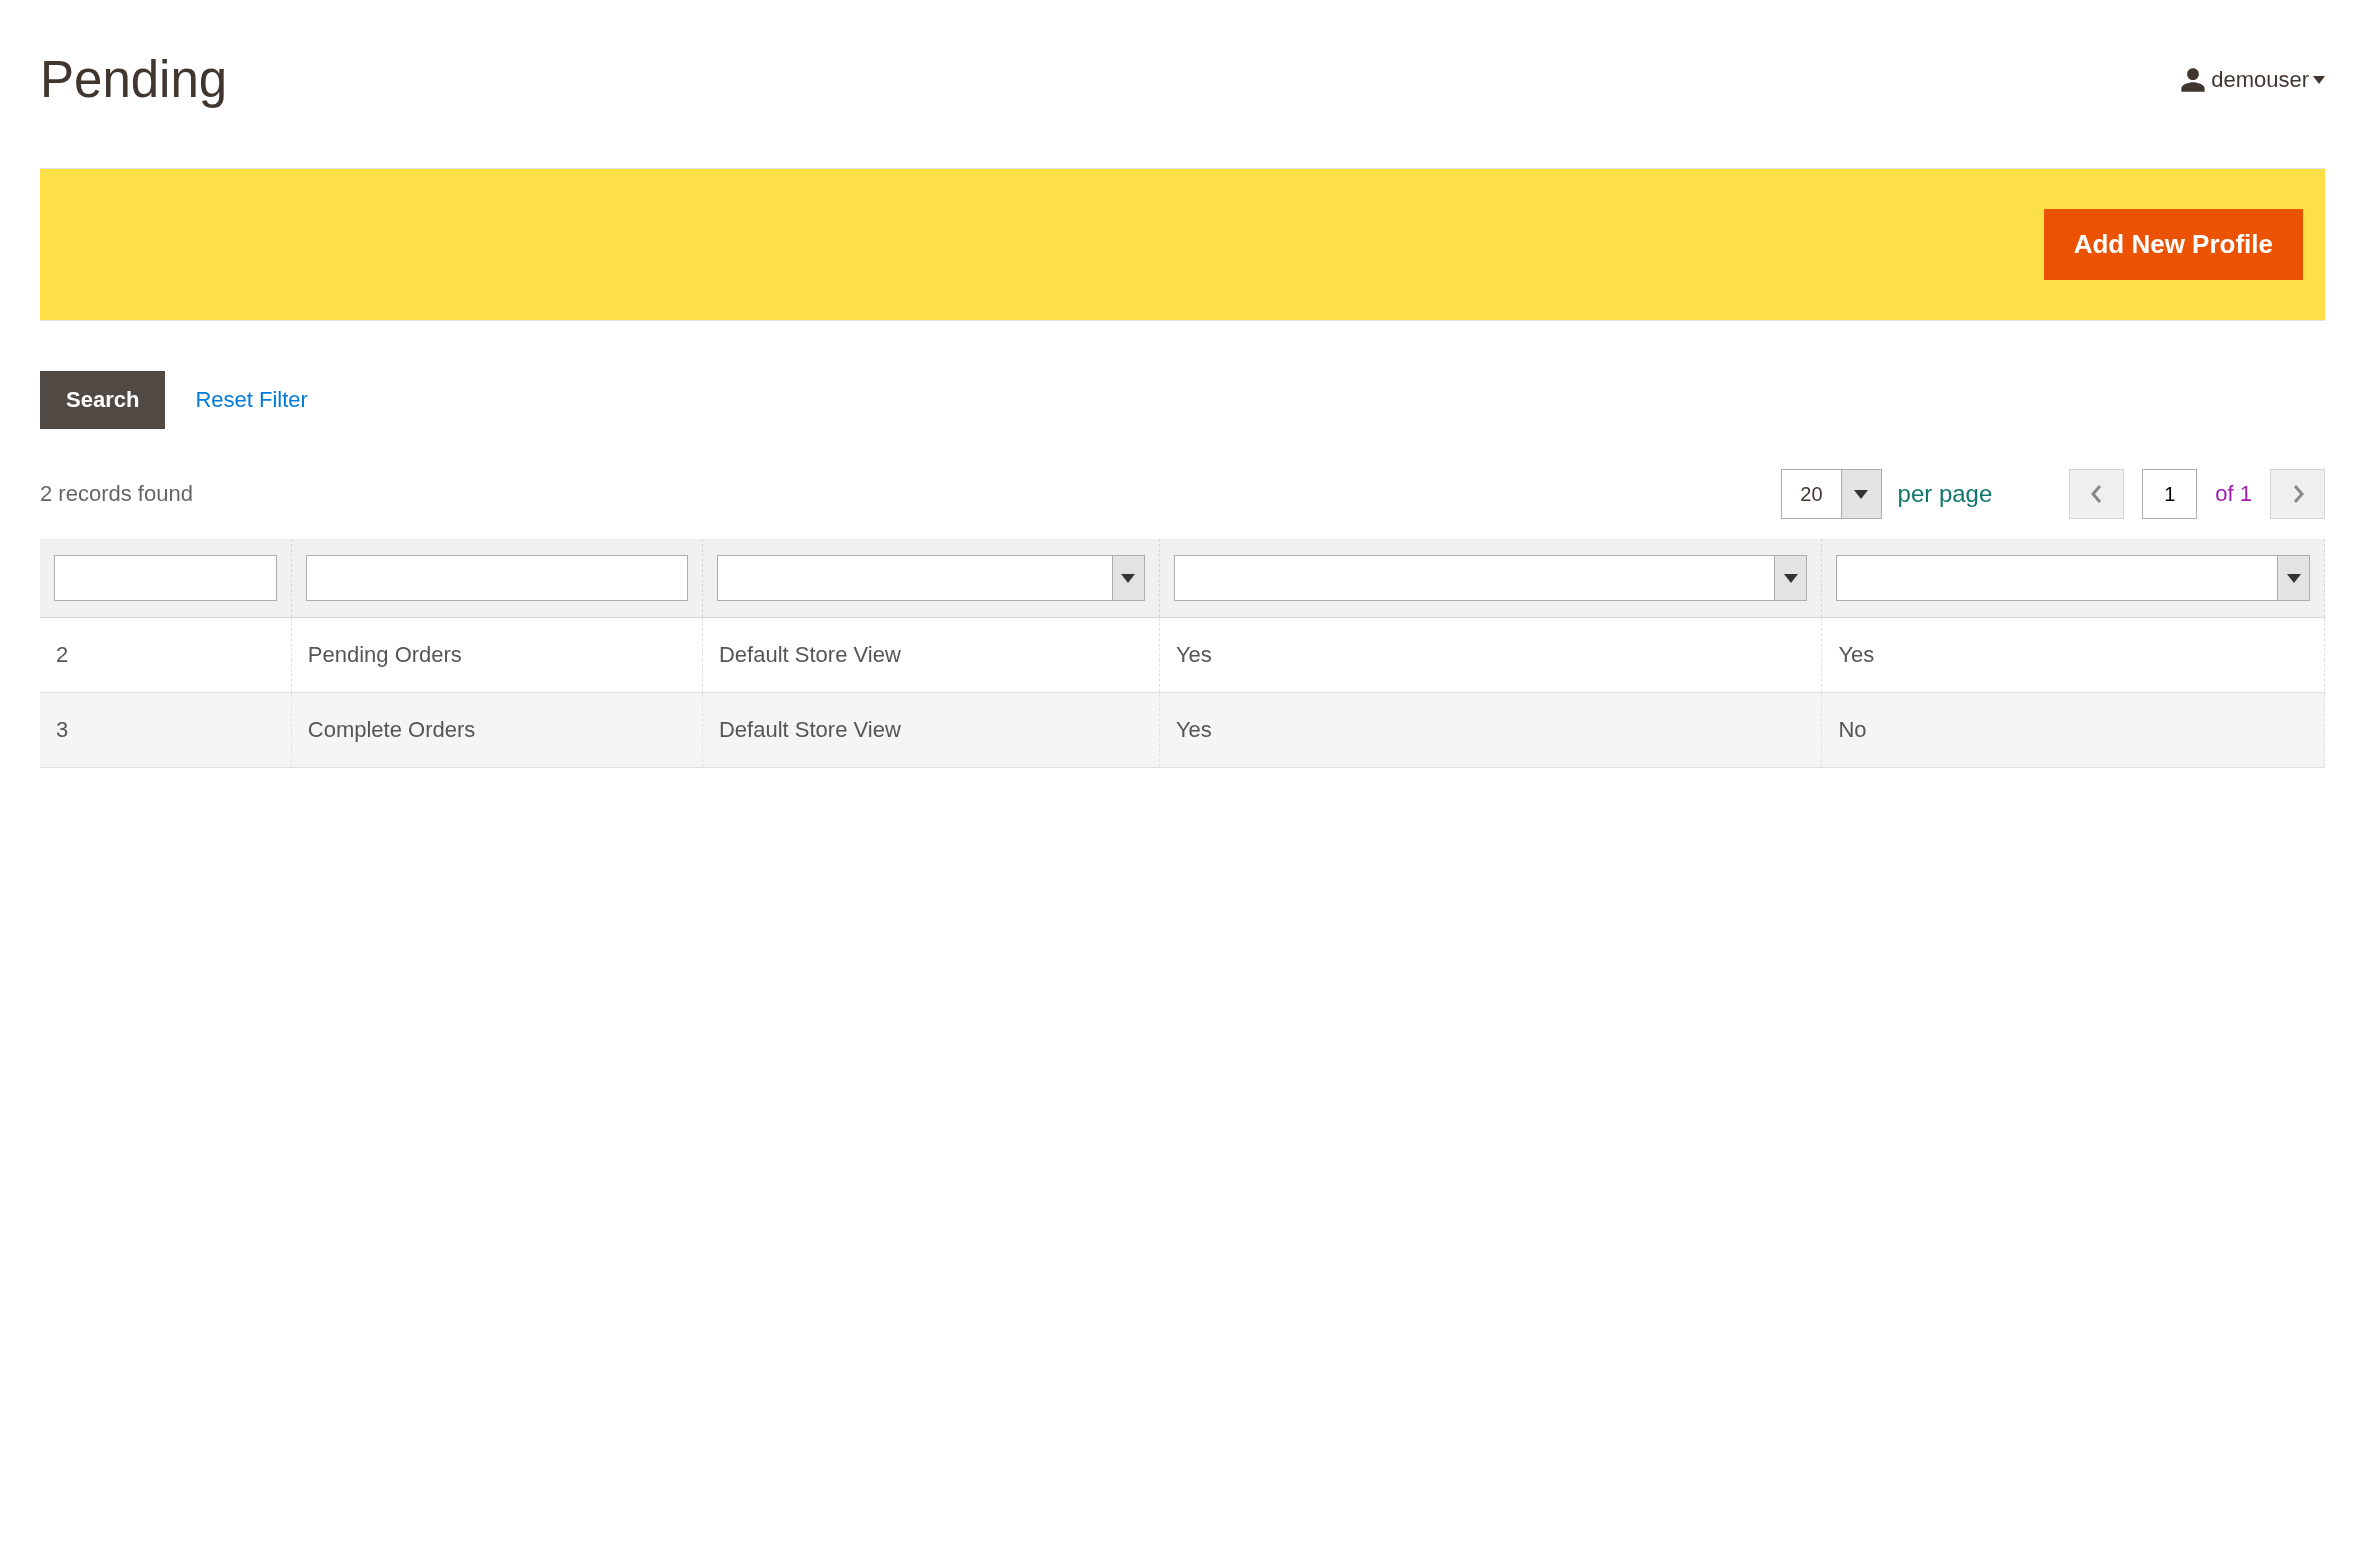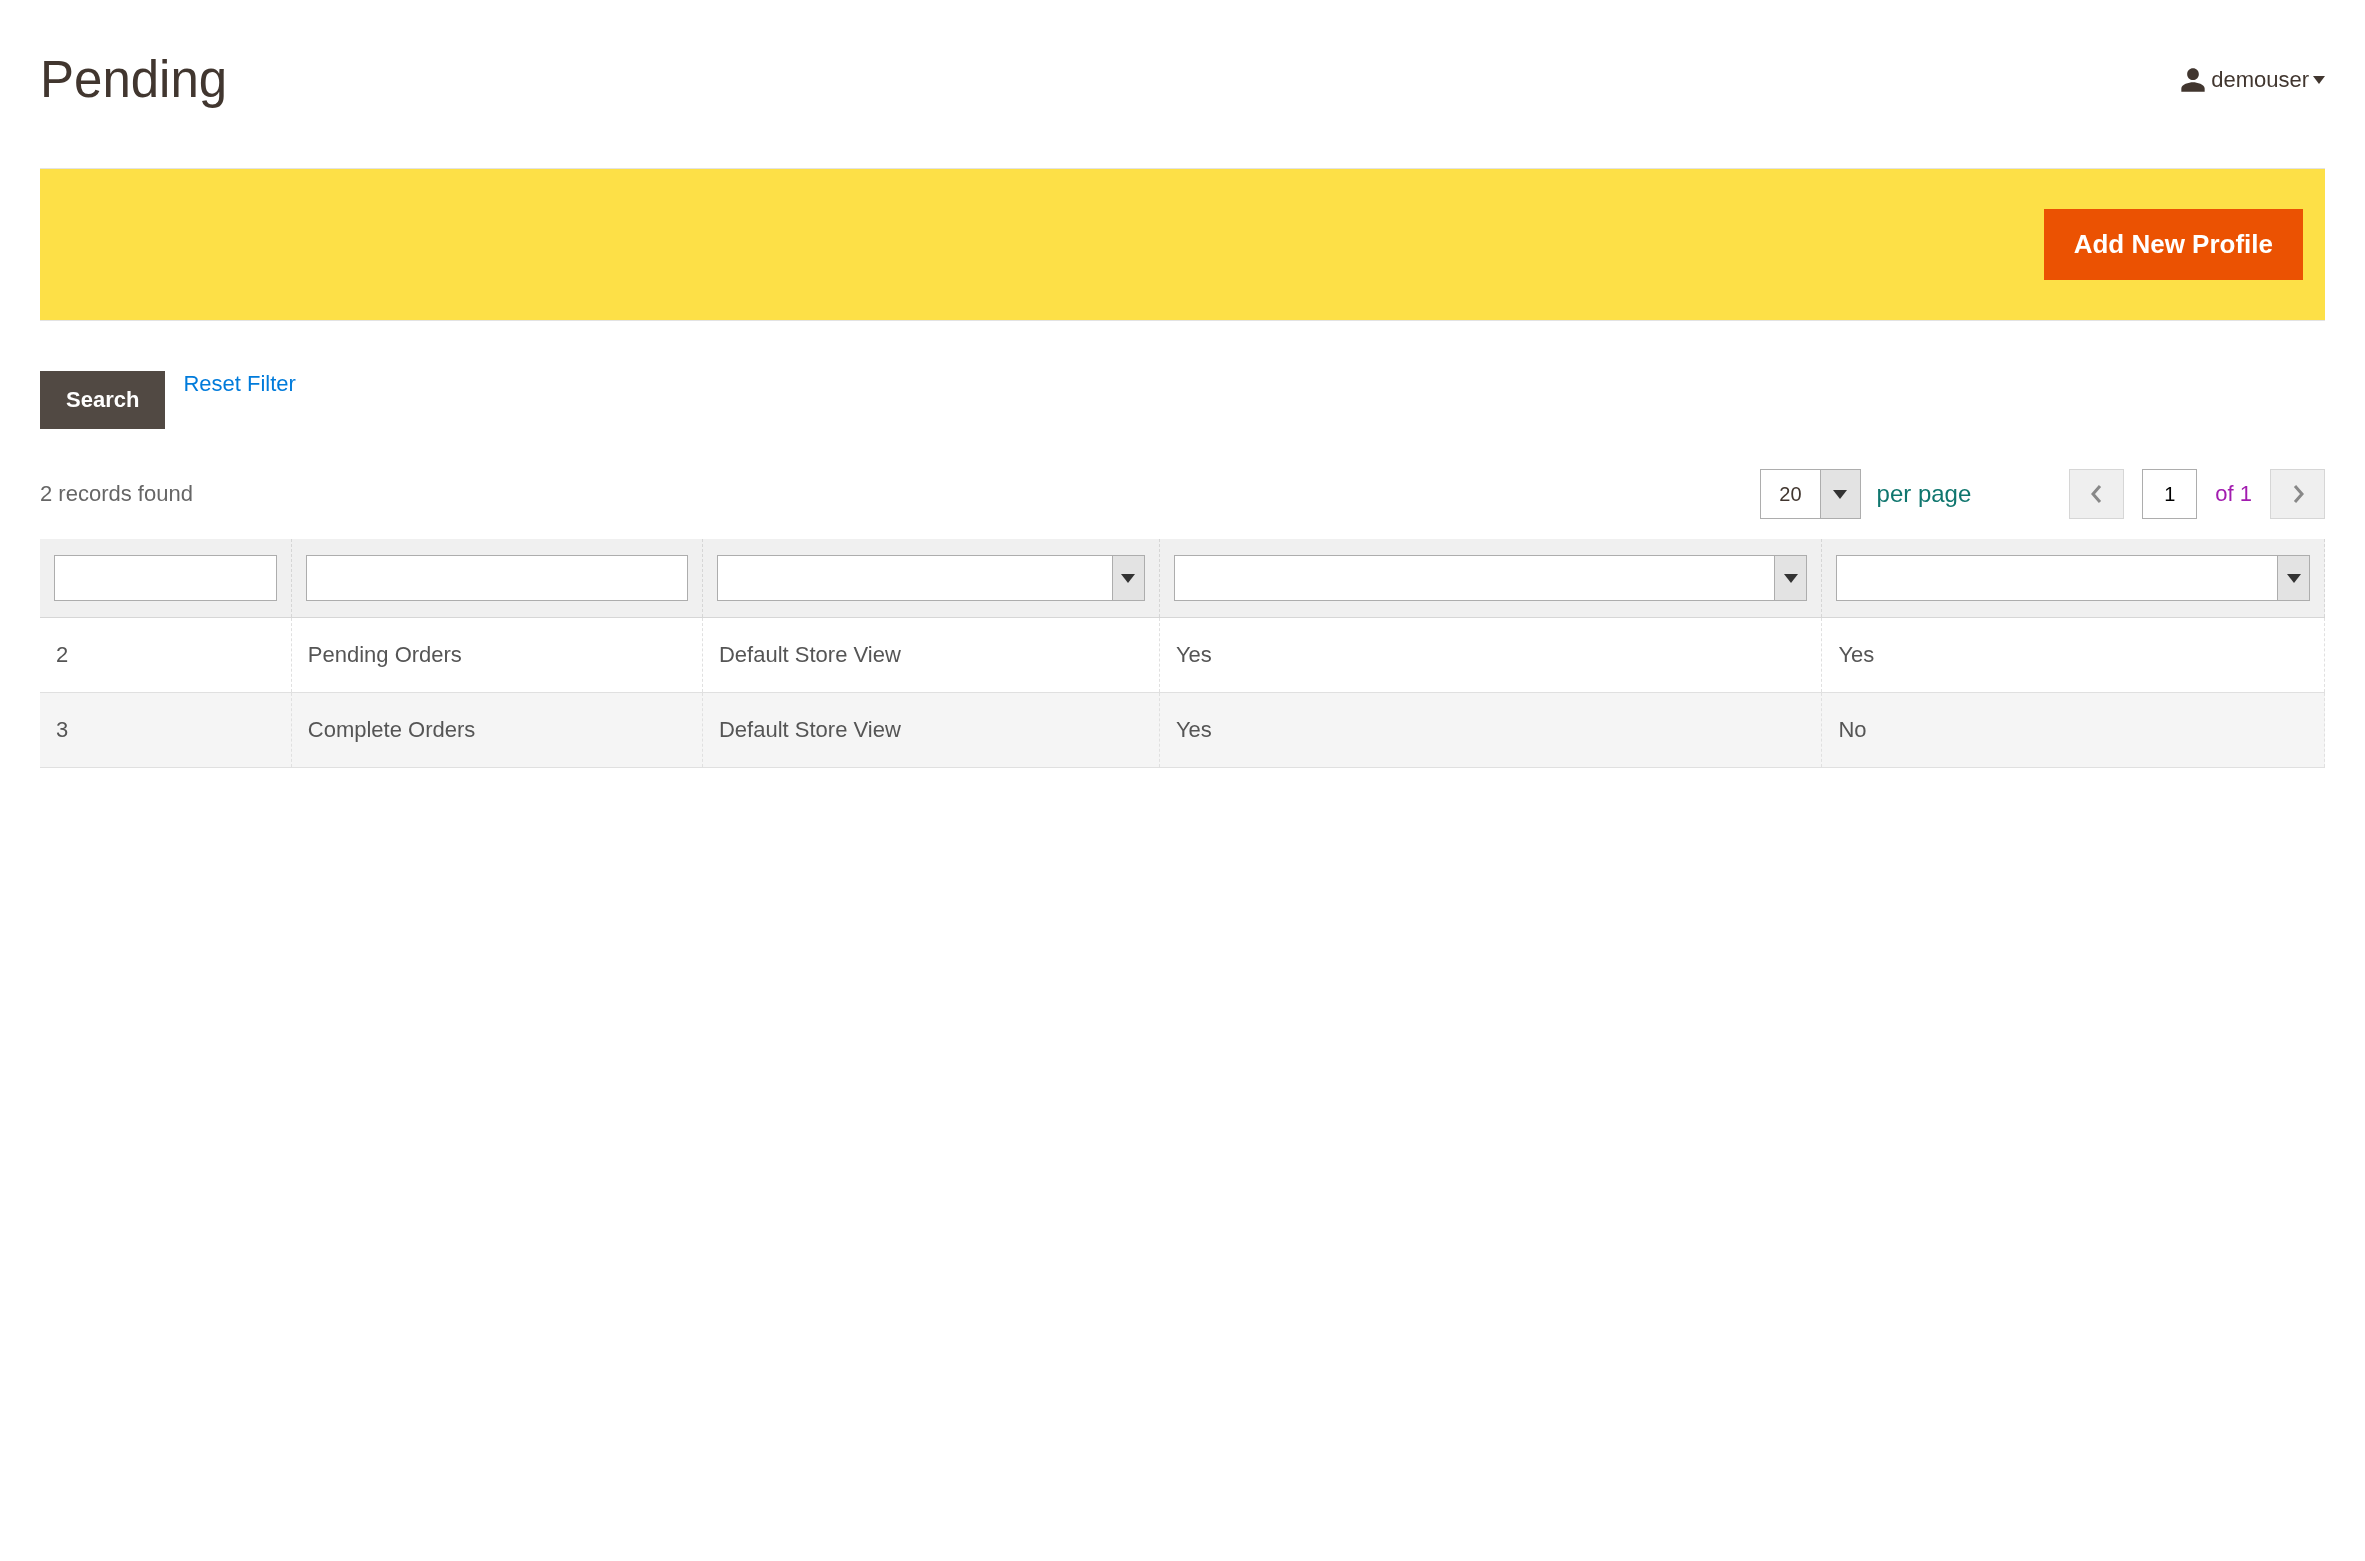--- a/index.html
+++ b/index.html
@@ -53,21 +53,22 @@
     background: #eb5202;
     color: #fff;
     border: none;
     padding: 20px 30px;
     font-size: 26px;
     font-weight: 600;
     cursor: pointer;
   }
   .filter-bar {
     display: flex;
-    gap: 18px;
+    align-items: center;
+    gap: 30px;
     margin-top: 50px;
   }
   .btn-search {
     background: #514943;
     color: #fff;
     border: none;
     padding: 16px 26px;
     font-size: 22px;
     font-weight: 600;
     cursor: pointer;
@@ -90,21 +91,21 @@
   }
   .controls-right {
     display: flex;
     align-items: center;
     gap: 18px;
   }
   .perpage-wrap {
     display: flex;
     align-items: center;
     gap: 16px;
-    margin-right: 80px;
+    margin-right: 59px;
   }
   .select-box {
     display: flex;
     align-items: stretch;
     border: 1px solid #adadad;
     height: 50px;
     background: #fff;
   }
   .select-box .val {
     padding: 0 18px;

